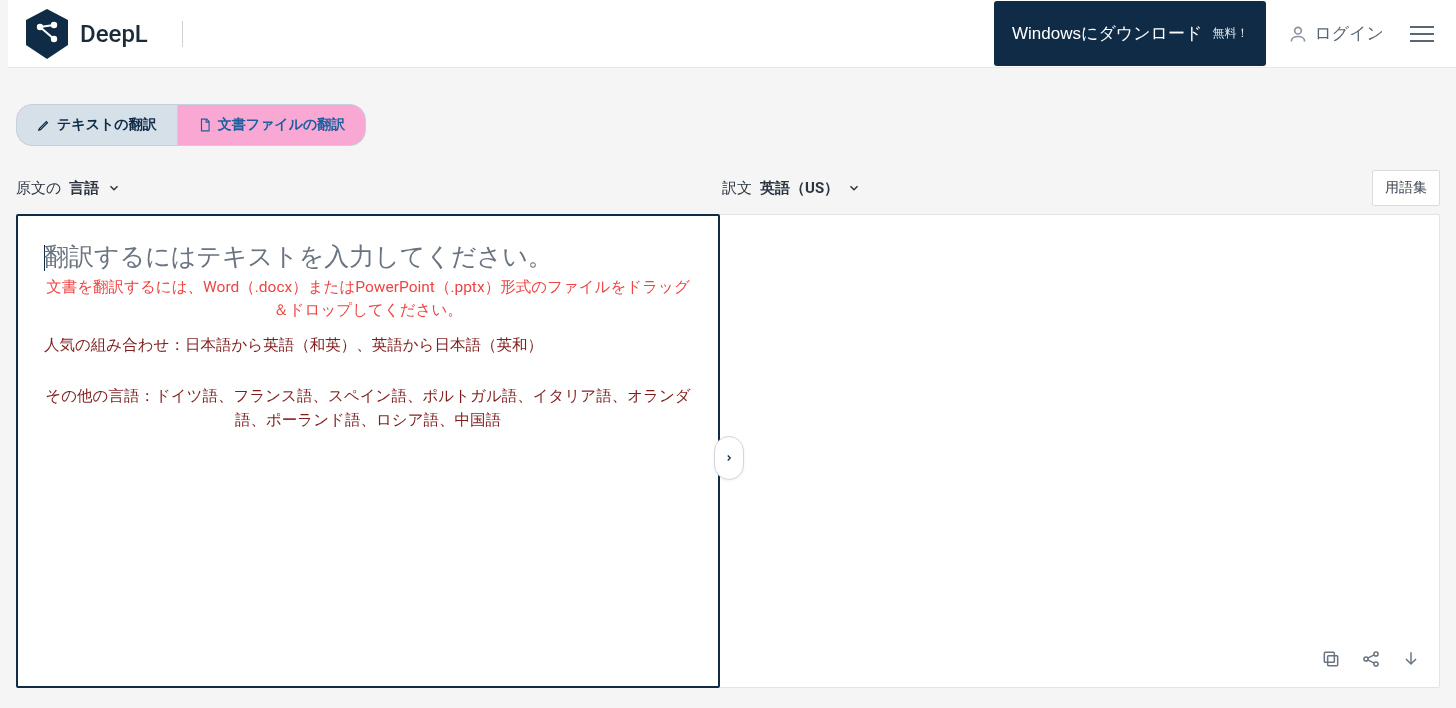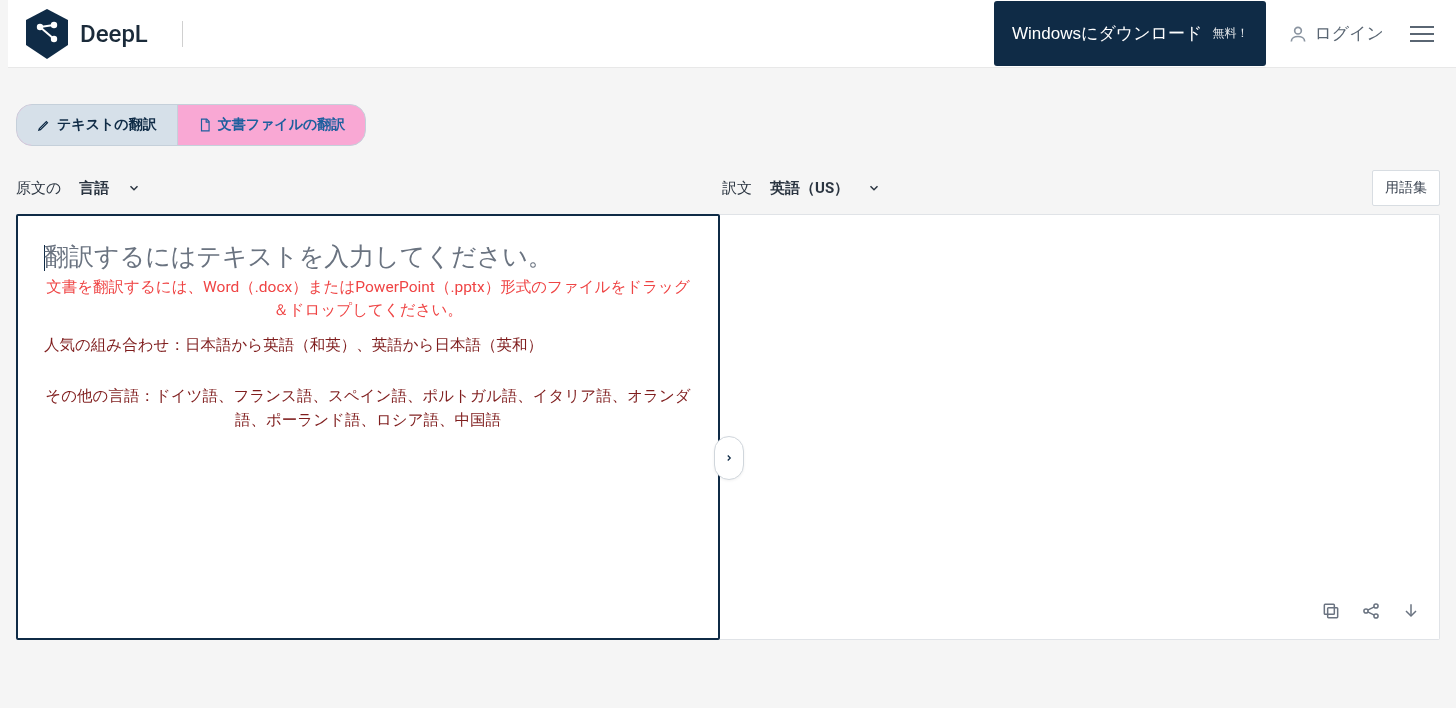--- a/index.html
+++ b/index.html
@@ -112,21 +112,21 @@
   
   .lang-row {
     display: flex;
     align-items: center;
     padding: 24px 16px 8px 16px;
     position: relative;
   }
   .lang-left, .lang-right {
     display: flex;
     align-items: center;
-    gap: 18px;
+    gap: 8px;
     font-size: 15px;
     color: #2b3541;
     cursor: pointer;
   }
   .lang-left { width: 706px; }
   .lang-right { }
   .lang-left .bold, .lang-right .bold { font-weight: 700; }
   .glossary-btn {
     margin-left: auto;
     border: 1px solid #d8dde2;
@@ -139,21 +139,21 @@
   }
   .chevron {
     display: inline-block;
   }
 
   
   .panels {
     display: flex;
     padding: 0 16px;
     position: relative;
-    height: 426px;
+    height: 474px;
   }
   .panel-left {
     width: 704px;
     background: #fff;
     border: 2px solid #0f2b46;
     border-radius: 2px;
     padding: 22px 26px;
     position: relative;
   }
   .panel-right {

